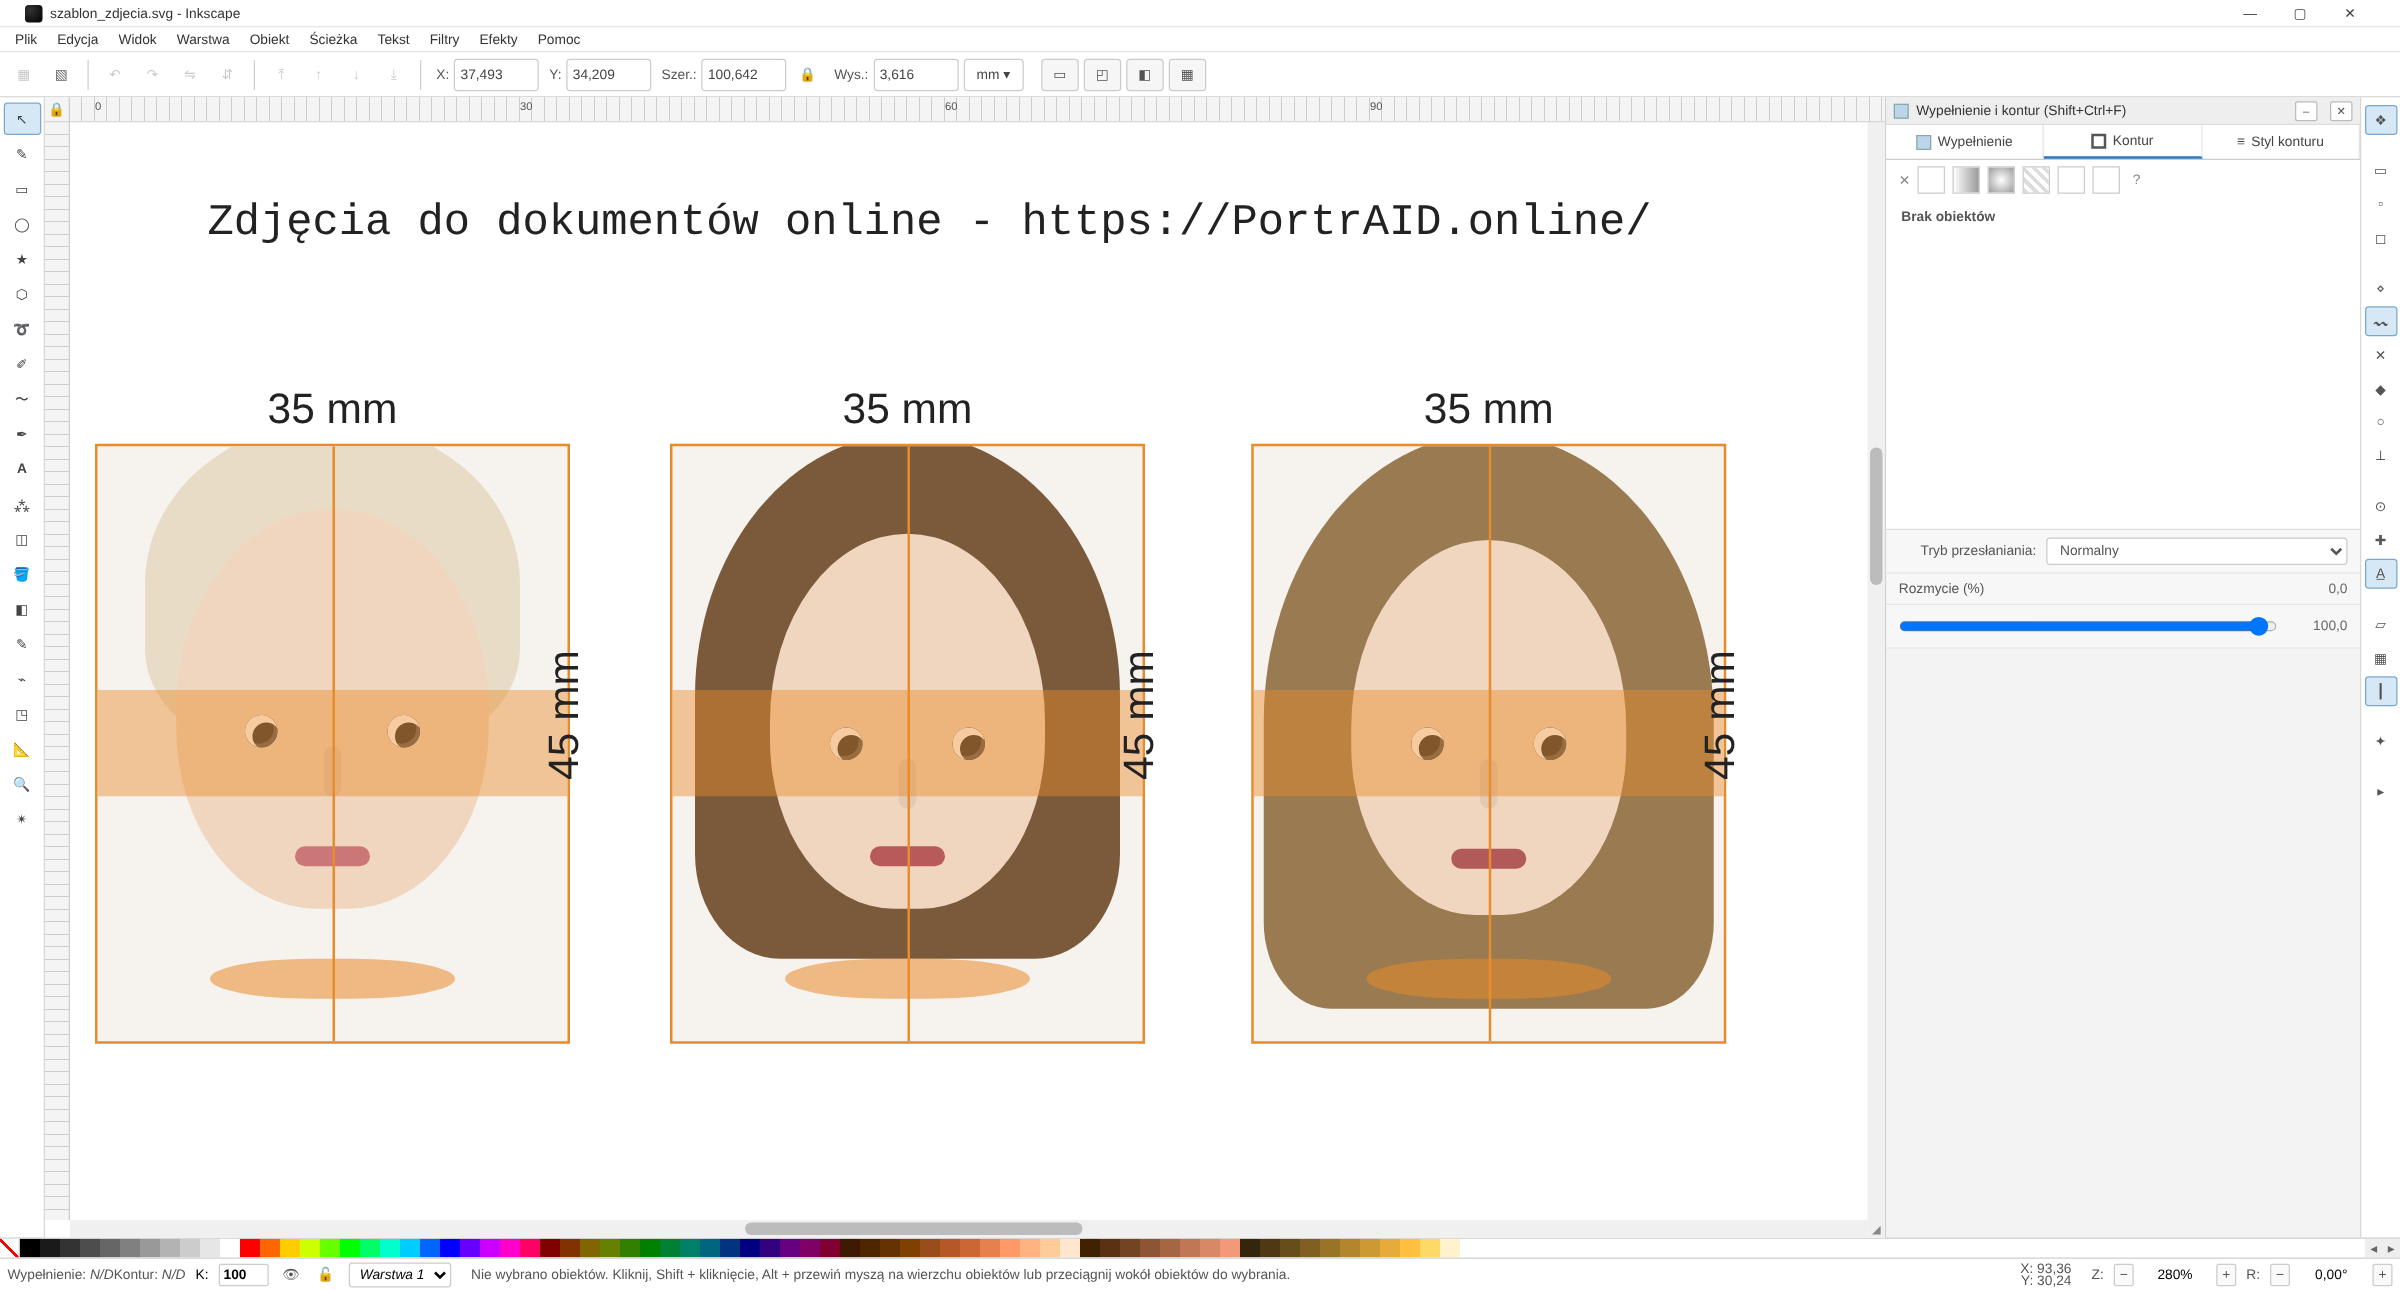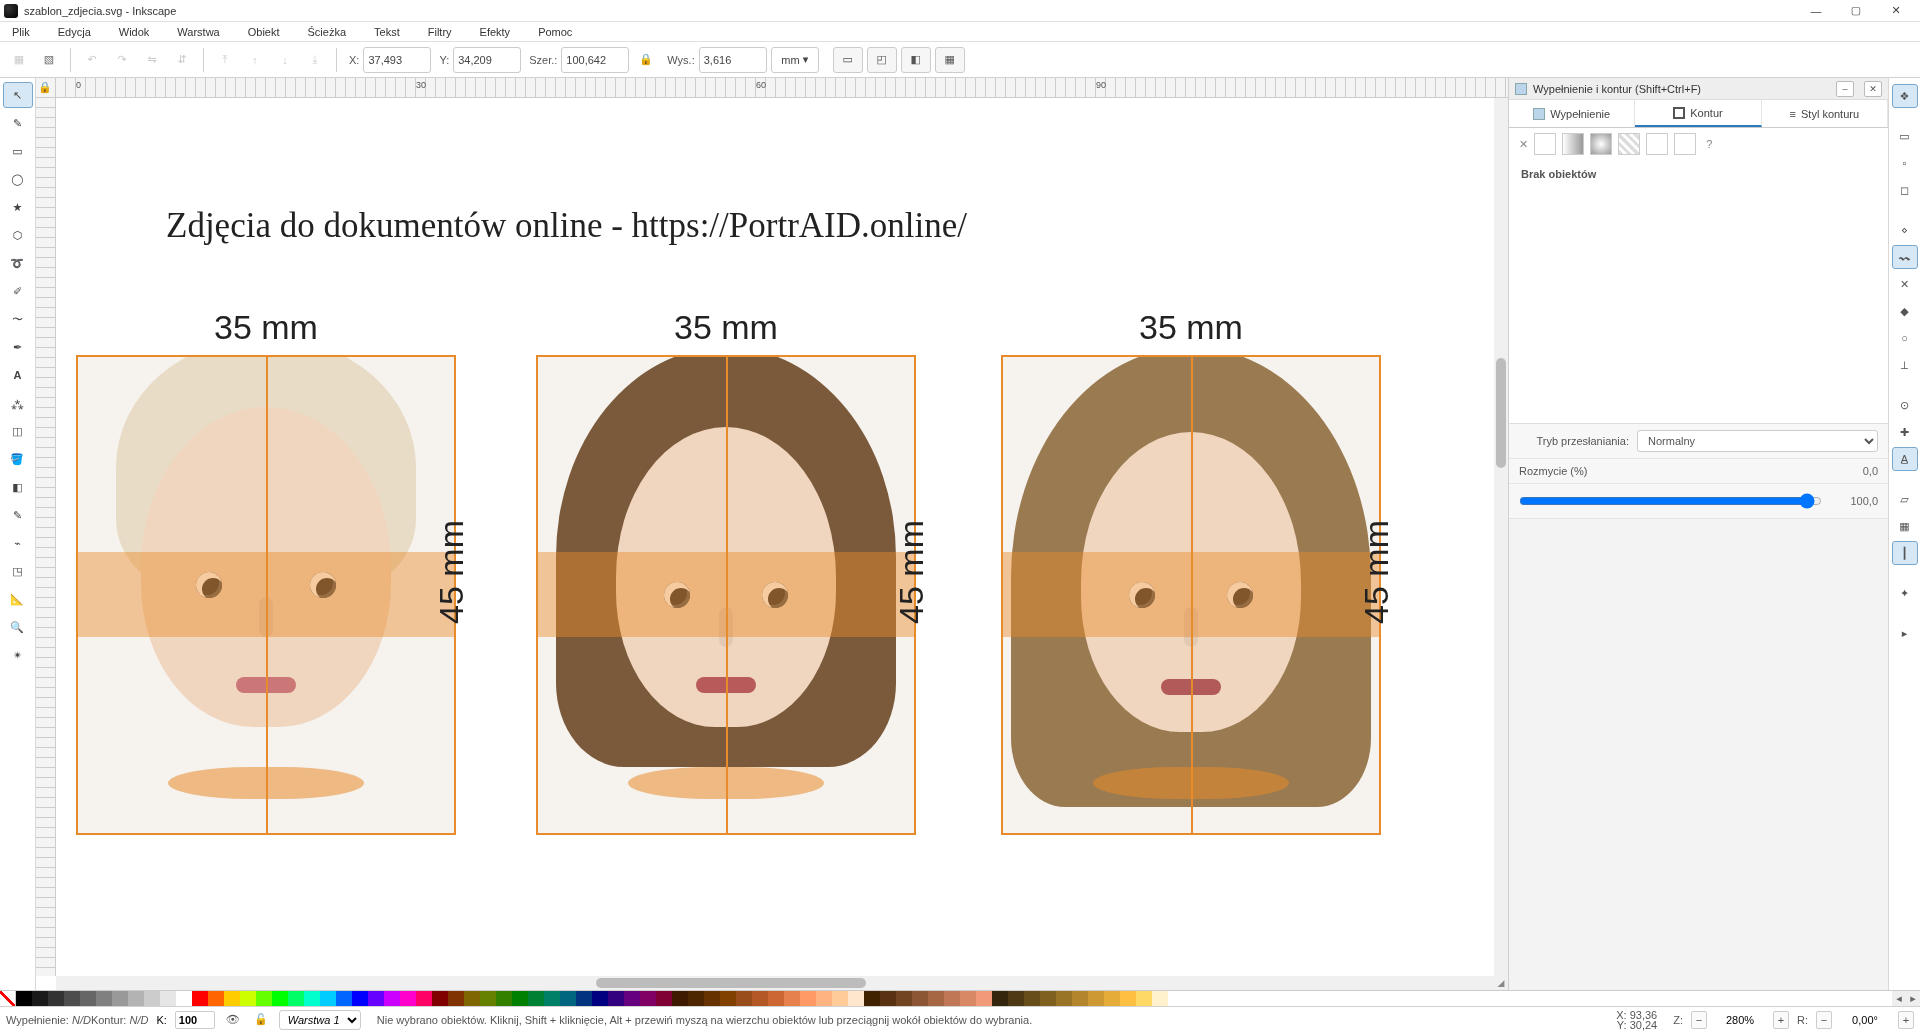--- a/index.html
+++ b/index.html
@@ -1,25 +1,25 @@
 <!DOCTYPE html>
 <html><head>
 <meta charset="utf-8">
 <style>
 * { margin: 0; padding: 0; box-sizing: border-box; font-family: "Segoe UI", Tahoma, sans-serif; font-size: 11px; }
 body { background: #f0f0f0; width: 1920px; height: 1032px; overflow: hidden; display: flex; flex-direction: column; user-select: none; }
 
 
-.titlebar { height: 22px; background: #fff; display: flex; align-items: center; padding: 0 4px; border-bottom: 1px solid #e0e0e0; }
+.titlebar { height: 22px; background: #fff; display: flex; align-items: center; padding: 0 20px; border-bottom: 1px solid #e0e0e0; }
 .titlebar .logo { width: 14px; height: 14px; background: radial-gradient(circle at 30% 30%, #333, #000); border-radius: 3px; margin-right: 6px; }
 .titlebar .title { flex: 1; color: #333; }
 .titlebar .winbtn { width: 40px; height: 22px; display: flex; align-items: center; justify-content: center; color: #444; }
 
 
-.menubar { height: 20px; background: #fff; display: flex; align-items: center; padding: 0 6px; gap: 16px; border-bottom: 1px solid #e0e0e0; }
+.menubar { height: 20px; background: #fff; display: flex; align-items: center; padding: 0 6px; gap: 4px; border-bottom: 1px solid #e0e0e0; }
 .menubar span { padding: 2px 6px; color: #333; }
 
 
 .tooloptions { height: 36px; background: #fff; display: flex; align-items: center; padding: 0 6px; gap: 4px; border-bottom: 1px solid #d0d0d0; }
 .tooloptions .ico { width: 26px; height: 26px; display: flex; align-items: center; justify-content: center; border-radius: 3px; color: #666; }
 .tooloptions .ico.dis { opacity: .35; }
 .tooloptions .sep { width: 1px; height: 24px; background: #d0d0d0; margin: 0 4px; }
 .tooloptions .lbl { color: #555; margin-left: 4px; }
 .tooloptions input.spin { width: 68px; height: 26px; border: 1px solid #ccc; border-radius: 3px; padding: 0 4px; background: #fff; color: #444; }
 .tooloptions .unitsel { width: 48px; height: 26px; border: 1px solid #ccc; border-radius: 3px; display: flex; align-items: center; justify-content: center; gap: 3px; background: #fff; color: #444; }
@@ -36,21 +36,21 @@
 
 
 .canvaswrap { flex: 1; display: flex; flex-direction: column; position: relative; background: #fff; min-width: 0; }
 .canvaswrap .corner { position: absolute; left: 0; top: 0; width: 20px; height: 20px; background: #f4f4f4; border-right: 1px solid #ccc; border-bottom: 1px solid #ccc; display:flex; align-items:center; justify-content:center; color:#888;}
 .ruler-h { height: 20px; margin-left: 20px; background: repeating-linear-gradient(to right, #f4f4f4 0, #f4f4f4 9px, #ccc 9px, #ccc 10px); border-bottom: 1px solid #ccc; position: relative; overflow:hidden;}
 .ruler-h span { position:absolute; top:2px; font-size:9px; color:#555; }
 .ruler-v { width: 20px; position: absolute; left: 0; top: 20px; bottom: 14px; background: repeating-linear-gradient(to bottom, #f4f4f4 0, #f4f4f4 9px, #ccc 9px, #ccc 10px); border-right: 1px solid #ccc; overflow:hidden;}
 
 .canvas { position: absolute; left: 20px; top: 20px; right: 14px; bottom: 14px; background: #fff; overflow: hidden; }
 .page { position: absolute; left: 0; top: 0; width: 1400px; height: 900px; background: #fff; }
-.page .heading { position: absolute; left: 110px; top: 60px; font-size: 35px; color: #222; font-family: Liberation Serif, serif; margin-top: 48px; }
+.page .heading { position: absolute; left: 110px; top: 60px; font-size: 35px; color: #222; font-family: Liberation Mono, monospace; }
 
 .photo-slot { position: absolute; width: 380px; }
 .photo-slot .wlabel { text-align: center; font-size: 34px; color: #222; margin-bottom: 8px; }
 .photo-slot .frame { width: 380px; height: 480px; border: 2px solid #e88b2a; position: relative; background: #f6f2ee; overflow: hidden; }
 .photo-slot .hlabel { position: absolute; right: -48px; top: 50%; transform: translateY(-50%) rotate(-90deg); transform-origin: center; font-size: 34px; color: #222; }
 .photo-slot .midv { position: absolute; left: 50%; top: 0; bottom: 0; width: 2px; background: #e88b2a; }
 .photo-slot .eyeband { position: absolute; left: 0; right: 0; top: 195px; height: 85px; background: rgba(232,139,42,.45); }
 .photo-slot .chinband { position: absolute; left: 90px; right: 90px; top: 410px; height: 32px; background: rgba(232,139,42,.55); border-radius: 50% / 60%; }
 
 

